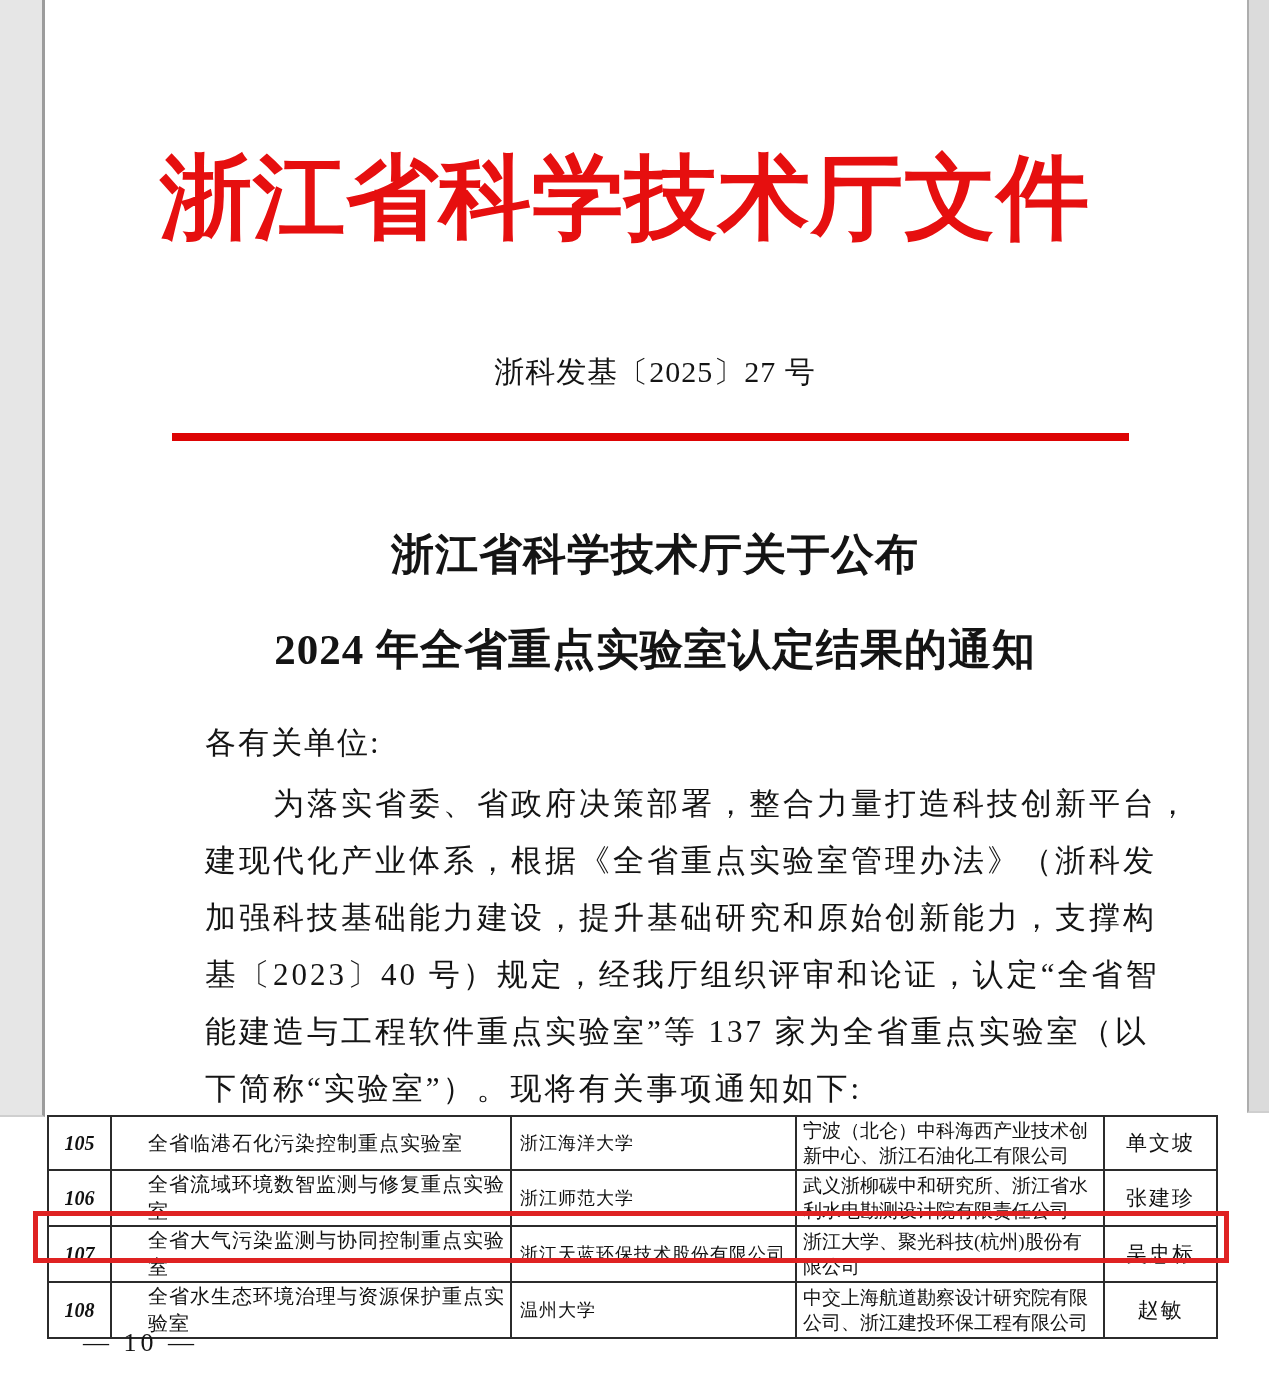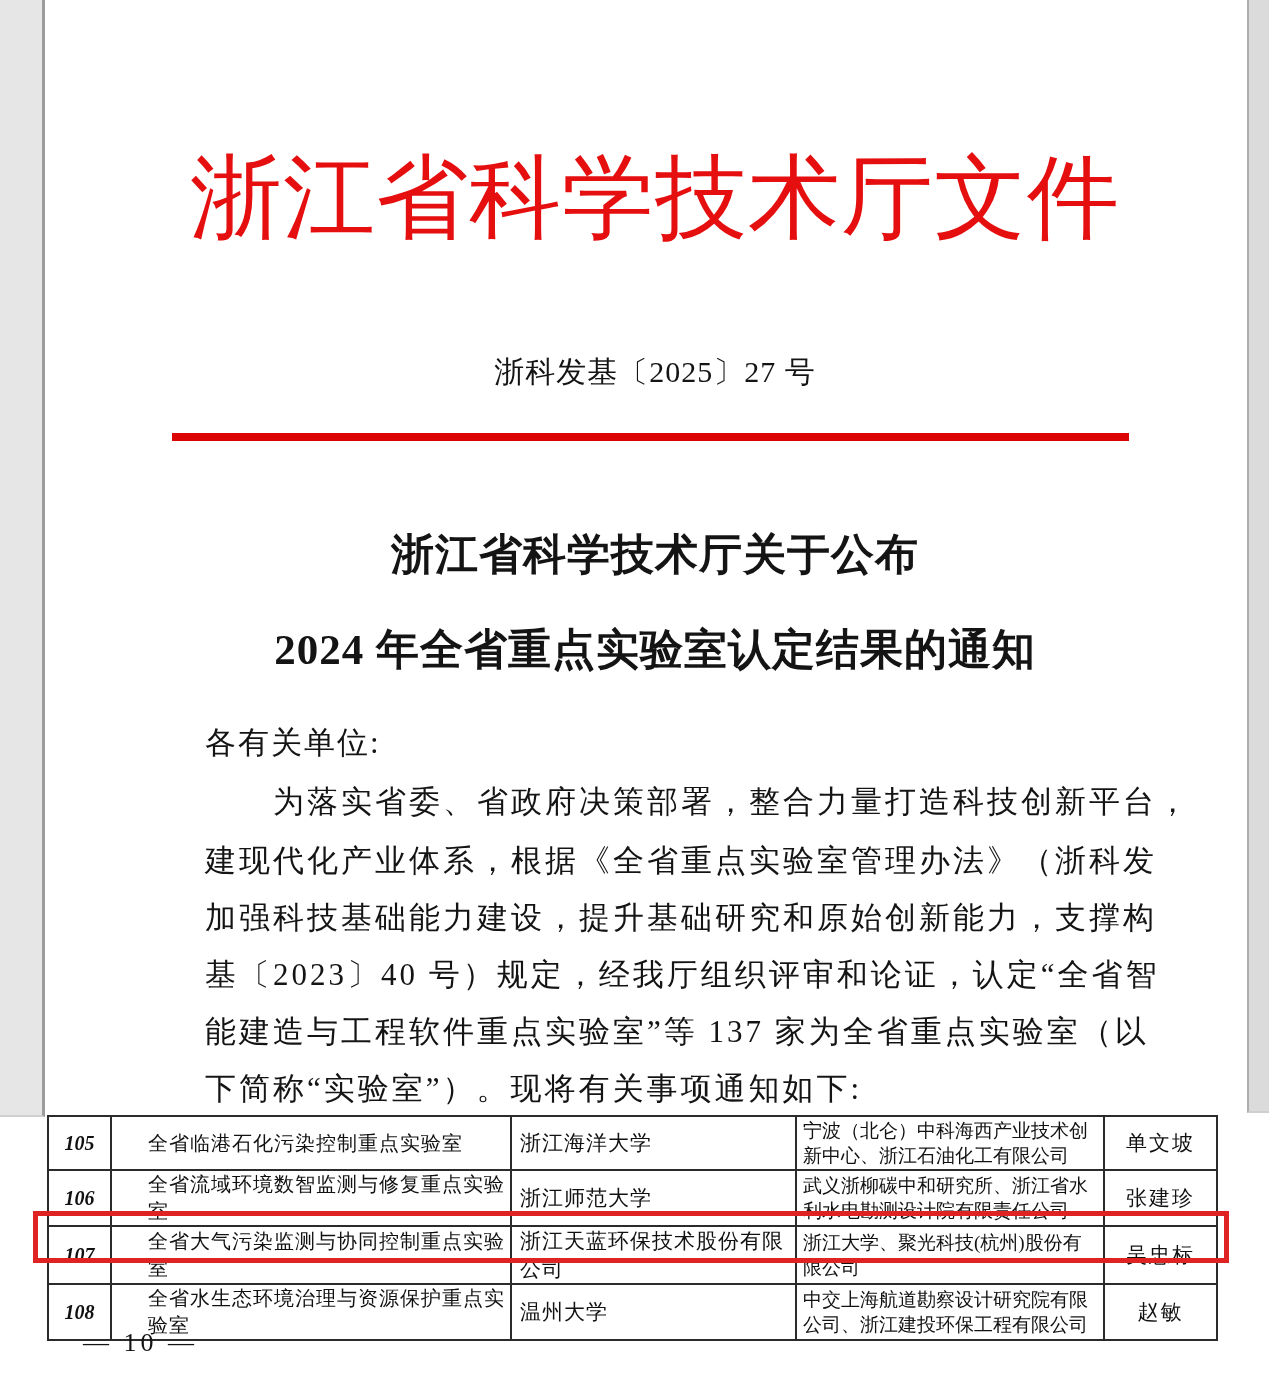--- a/index.html
+++ b/index.html
@@ -22,21 +22,21 @@
   .strip-left{
     position:absolute;left:0;top:0;width:45px;height:1117px;
     background:#e6e6e6;border-right:3px solid #9c9c9c;border-bottom:2px solid #cfcfcf;
   }
   .strip-right{
     position:absolute;left:1247px;top:0;width:22px;height:1113px;
     background:#dbdbdb;border-left:2px solid #adadad;border-bottom:2px solid #cfcfcf;
   }
   .doc-title{
     position:absolute;left:160px;top:138px;width:990px;
-    text-align:center;font-size:92px;line-height:120px;font-weight:400;
+    font-size:92px;line-height:120px;font-weight:700;
     letter-spacing:1px;color:var(--title-red);white-space:nowrap;
   }
   .doc-number{
     position:absolute;left:160px;top:352px;width:990px;
     text-align:center;font-size:30px;line-height:40px;letter-spacing:1px;
   }
   .red-rule{
     position:absolute;left:172px;top:433px;width:957px;height:8px;
     background:var(--rule-red);
   }
@@ -63,21 +63,21 @@
   .results-table{
     position:absolute;left:47px;top:1115px;width:1169px;
     border-collapse:collapse;table-layout:fixed;background:#ffffff;
   }
   .results-table td{
     border:2px solid var(--table-line);
     vertical-align:middle;overflow:hidden;color:#111111;
   }
   td.col-no{font-size:20px;text-align:center;font-weight:700;font-family:"Liberation Serif","DejaVu Serif",serif;font-style:italic;}
   td.col-lab{font-size:20px;padding-left:36px;letter-spacing:1px;}
-  td.col-inst{font-size:21px;padding-left:8px;letter-spacing:1px;}
+  td.col-inst{font-size:18px;padding-left:8px;letter-spacing:1px;}
   td.col-partners{font-size:19px;padding:1px 6px;line-height:25px;word-break:break-all;}
   td.col-director{font-size:21px;text-align:center;letter-spacing:2px;}
   .cell-clip{max-height:50px;overflow:hidden;}
   .highlight-box{
     position:absolute;left:33px;top:1211px;width:1196px;height:52px;
     border:5px solid var(--highlight-red);
     background:transparent;z-index:5;
   }
   .page-number{
     position:absolute;left:83px;top:1328px;
@@ -95,21 +95,21 @@
 <div class="doc-number">浙科发基〔2025〕27 号</div>
 
 <div class="red-rule"></div>
 
 <div class="subtitle-line1">浙江省科学技术厅关于公布</div>
 <div class="subtitle-line2">2024 年全省重点实验室认定结果的通知</div>
 
 <div class="salutation">各有关单位:</div>
 
 <div class="paragraph">
-    <div class="body-line" style="text-indent: 68px; font-family: Liberation Mono, monospace;">为落实省委、省政府决策部署，整合力量打造科技创新平台，</div>
+    <div class="body-line" style="text-indent: 68px;">为落实省委、省政府决策部署，整合力量打造科技创新平台，</div>
     <div class="body-line">建现代化产业体系，根据《全省重点实验室管理办法》（浙科发</div>
     <div class="body-line">加强科技基础能力建设，提升基础研究和原始创新能力，支撑构</div>
     <div class="body-line">基〔2023〕40 号）规定，经我厅组织评审和论证，认定“全省智</div>
     <div class="body-line">能建造与工程软件重点实验室”等 137 家为全省重点实验室（以</div>
     <div class="body-line last">下简称“实验室”）。现将有关事项通知如下:</div>
   </div>
 
 <table class="results-table">
   <colgroup>
     <col style="width:63px">

